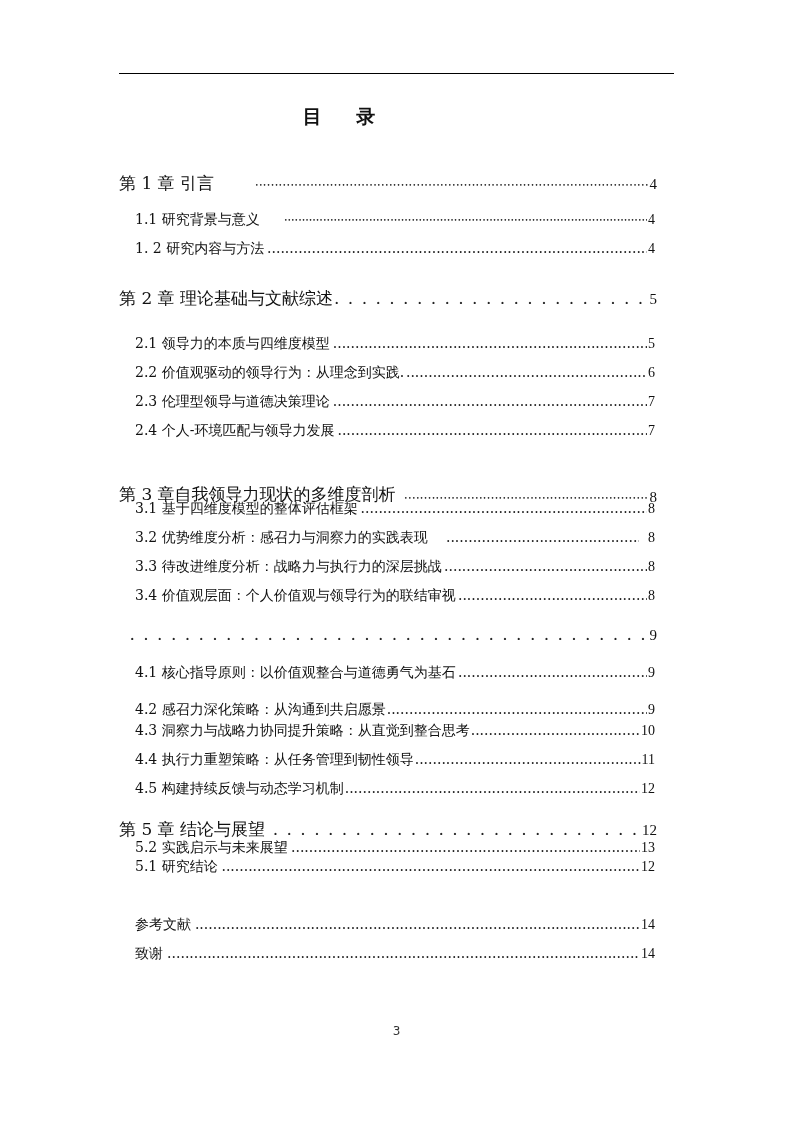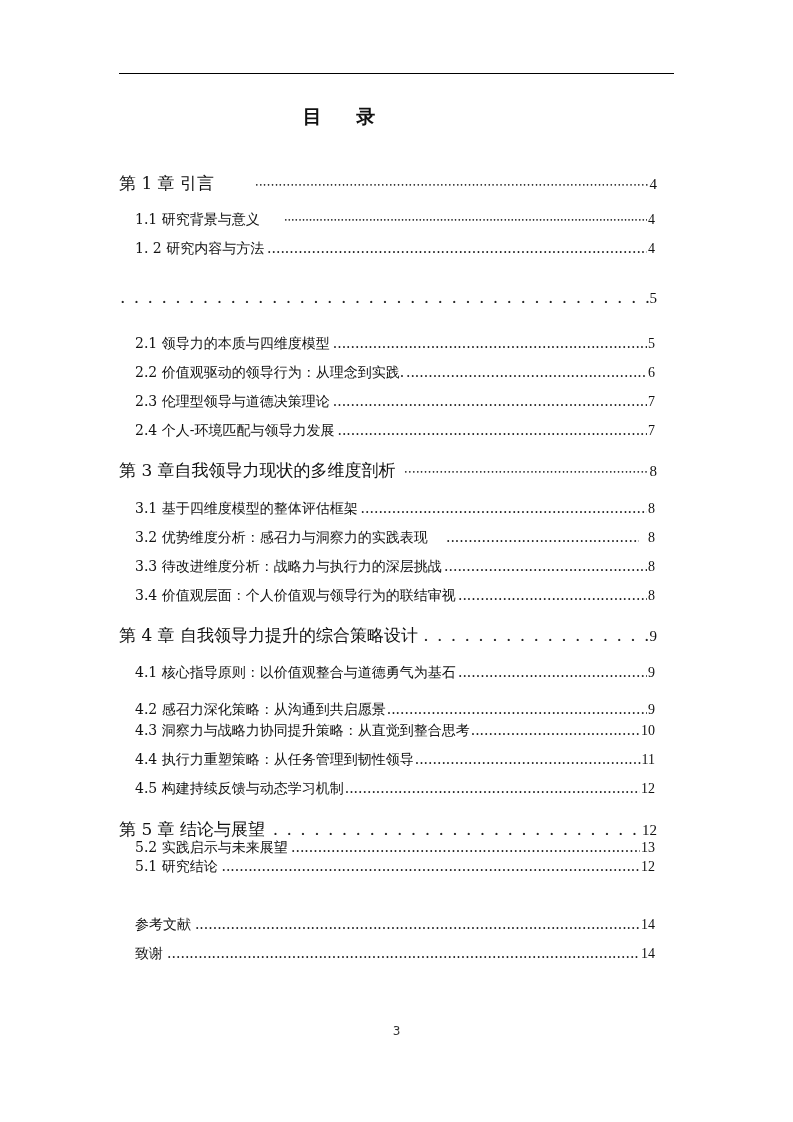--- a/index.html
+++ b/index.html
@@ -44,20 +44,21 @@
       <span class="leader bold"></span>
       <span class="page">4</span>
     </div>
     <div class="row sec" style="top: 240px;">
       <span class="label">1. 2  研究内容与方法</span>
       <span class="gap" style="width: 6px;"></span>
       <span class="leader"></span>
       <span class="page">4</span>
     </div>
     <div class="row chap" style="top: 287px;">
+      <span class="label">第 2 章  理论基础与文献综述</span>
       <span class="gap" style="width: 0px;"></span>
       <span class="leader wide"></span>
       <span class="page">5</span>
     </div>
     <div class="row sec" style="top: 335px;">
       <span class="label">2.1  领导力的本质与四维度模型</span>
       <span class="gap" style="width: 8px;"></span>
       <span class="leader"></span>
       <span class="page">5</span>
     </div>
@@ -72,21 +73,21 @@
       <span class="gap" style="width: 8px;"></span>
       <span class="leader"></span>
       <span class="page">7</span>
     </div>
     <div class="row sec" style="top: 422px;">
       <span class="label">2.4  个人-环境匹配与领导力发展</span>
       <span class="gap" style="width: 8px;"></span>
       <span class="leader"></span>
       <span class="page">7</span>
     </div>
-    <div class="row chap" style="top: 459px;">
+    <div class="row chap" style="top: 483px; align-items: flex-end;">
       <span class="label">第 3 章自我领导力现状的多维度剖析</span>
       <span class="gap" style="width: 18px;"></span>
       <span class="leader bold"></span>
       <span class="page">8</span>
     </div>
     <div class="row sec" style="top: 500px;">
       <span class="label">3.1  基于四维度模型的整体评估框架</span>
       <span class="gap" style="width: 8px;"></span>
       <span class="leader"></span>
       <span class="page">8</span>
@@ -103,21 +104,20 @@
       <span class="leader"></span>
       <span class="page">8</span>
     </div>
     <div class="row sec" style="top: 587px;">
       <span class="label">3.4  价值观层面：个人价值观与领导行为的联结审视</span>
       <span class="gap" style="width: 8px;"></span>
       <span class="leader"></span>
       <span class="page">8</span>
     </div>
     <div class="row chap" style="top: 624px;">
-      <span class="label">第 4 章  自我领导力提升的综合策略设计</span>
       <span class="gap" style="width: 18px;"></span>
       <span class="leader wide"></span>
       <span class="page">9</span>
     </div>
     <div class="row sec" style="top: 664px;">
       <span class="label">4.1  核心指导原则：以价值观整合与道德勇气为基石</span>
       <span class="gap" style="width: 8px;"></span>
       <span class="leader"></span>
       <span class="page">9</span>
     </div>

